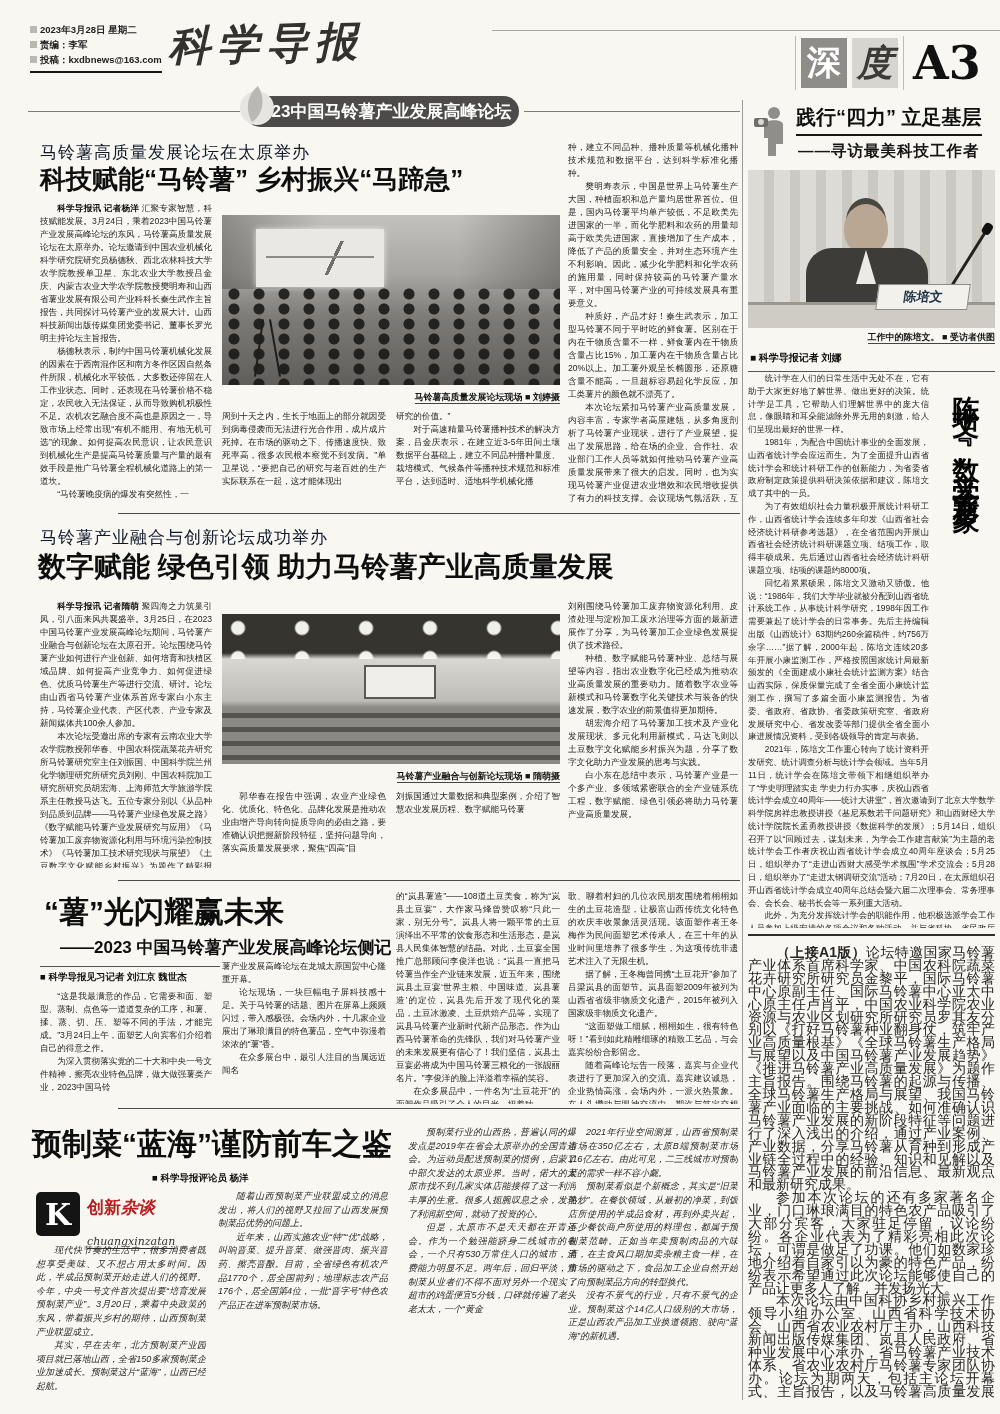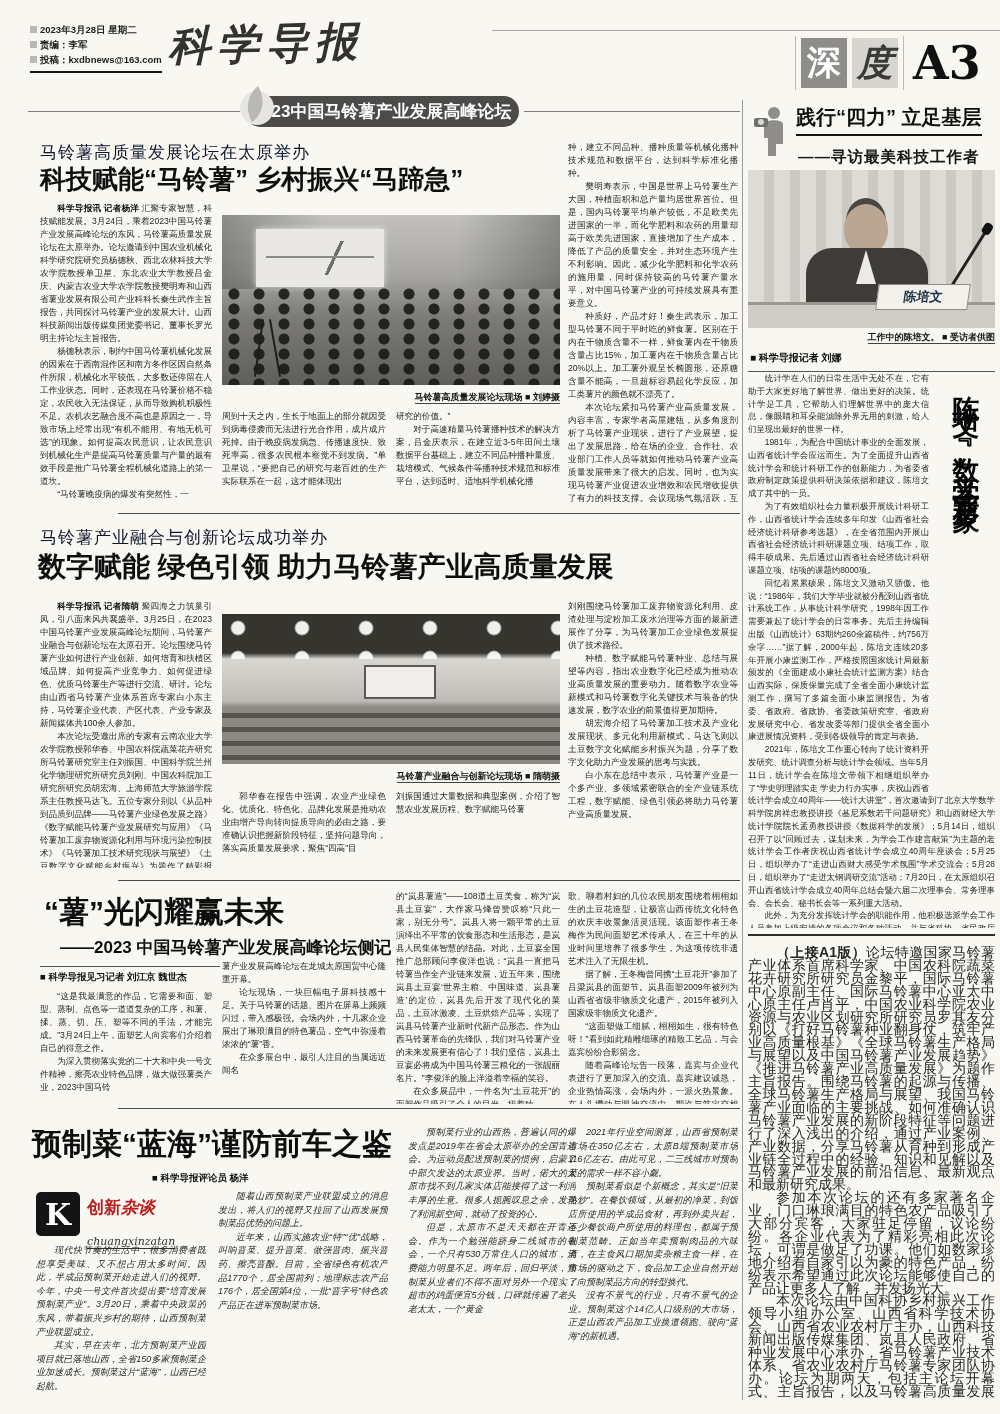--- a/index.html
+++ b/index.html
@@ -63,21 +63,21 @@
   .ph-shirt{position:absolute;left:108px;top:80px;width:20px;height:34px;background:#eceae5;clip-path:polygon(50% 0,0 100%,100% 100%)}
   .ph-desk{position:absolute;left:0;bottom:0;width:100%;height:26px;background:#cfccc5;border-top:3px solid #9b988f}
   .ph-plate{position:absolute;right:26px;bottom:18px;width:92px;height:26px;background:#f3f1ec;border:1px solid #8e8b84;transform:skewX(-8deg);display:flex;align-items:center;justify-content:center;font-size:13px;font-weight:bold;color:#1f3346;font-family:"DejaVu Serif",serif}
   .ph-mic{position:absolute;right:30px;top:54px;width:3px;height:86px;background:#23221f;transform:rotate(32deg)}
   .ph-mic::after{content:"";position:absolute;top:-8px;left:-3px;width:9px;height:12px;border-radius:4px;background:#111}
 
   
   .sb-head{position:absolute;left:752px;top:104px;width:242px}
   .sb-head-inner{display:flex;align-items:flex-start;gap:6px}
   .sb-h1{font-size:20px;font-weight:bold;color:#101010;border-bottom:2.5px solid #161616;padding-bottom:3px;white-space:nowrap}
-  .sb-h2{font-size:15.5px;font-weight:bold;color:#161616;margin-top:11px;text-align:center;letter-spacing:1px}
+  .sb-h2{font-size:15.5px;font-weight:bold;color:#161616;margin-top:5px;text-align:center;letter-spacing:1px}
   .sb-byline{position:absolute;left:748px;top:349px;width:247px;font-weight:bold;font-size:10px;color:#111;border-bottom:1px solid #555;padding:2px 0 6px 2px}
   .sb-body{position:absolute;left:748px;top:372px;width:247px;height:556px;overflow:hidden;text-align:justify;font-size:8.4px;line-height:12.8px;color:#262626}
   .sb-body p{text-indent:2em}
   .vtitle{float:right;width:58px;height:412px;writing-mode:vertical-rl;font-size:27px;font-weight:bold;color:#050505;letter-spacing:7px;margin:2px 0 6px 8px;line-height:58px}
   .sb-sep{position:absolute;left:748px;top:934px;width:247px;height:2px;background:#2e2e2e}
   .sb-cont{position:absolute;left:748px;top:946px;width:247px;height:452px;overflow:hidden;text-align:justify;font-size:14px;line-height:12.9px;color:#262626}
   .sb-cont p{text-indent:2em}
 
   
   .k-wrap{position:absolute;left:36px;top:1192px;width:170px}
@@ -137,21 +137,21 @@
       <i></i>
     </div>
   <div class="ph-crowd"></div>
   <div class="ph-tripod t1"></div>
   <div class="ph-tripod t2"></div>
 </div>
 <div class="caption" style="left:222px;top:391px;width:338px"><span>马铃薯高质量发展论坛现场 ■ 刘婷摄</span></div>
 
 <div class="col contfirst" style="left:222px;top:410px;width:164px;height:100px">
     <div>
-      <p>周到十天之内，生长于地面上的部分就因受到病毒侵袭而无法进行光合作用，成片成片死掉。由于晚疫病发病急、传播速度快、致死率高，很多农民根本察觉不到发病。”单卫星说，“要把自己的研究与老百姓的生产实际联系在一起，这才能体现出</p>
+      <p>周到十天之内，生长于地面上的部分就因受到病毒侵袭而无法进行光合作用，成片成片死掉。在市场的驱动之下、传播速度快、致死率高，很多农民根本察觉不到发病。”单卫星说，“要把自己的研究与老百姓的生产实际联系在一起，这才能体现出</p>
     </div>
   </div>
 <div class="col contfirst" style="left:396px;top:410px;width:164px;height:100px">
     <div>
       <p>研究的价值。”</p>
       <p>对于高速精量马铃薯播种技术的解决方案，吕金庆表示，在建立近3-5年田间土壤数据平台基础上，建立不同品种播种量度、栽培模式、气候条件等播种技术规范和标准平台，达到适时、适地科学机械化播</p>
     </div>
   </div>
 <div class="col contfirst" style="left:568px;top:141px;width:170px;height:366px">
     <div>

